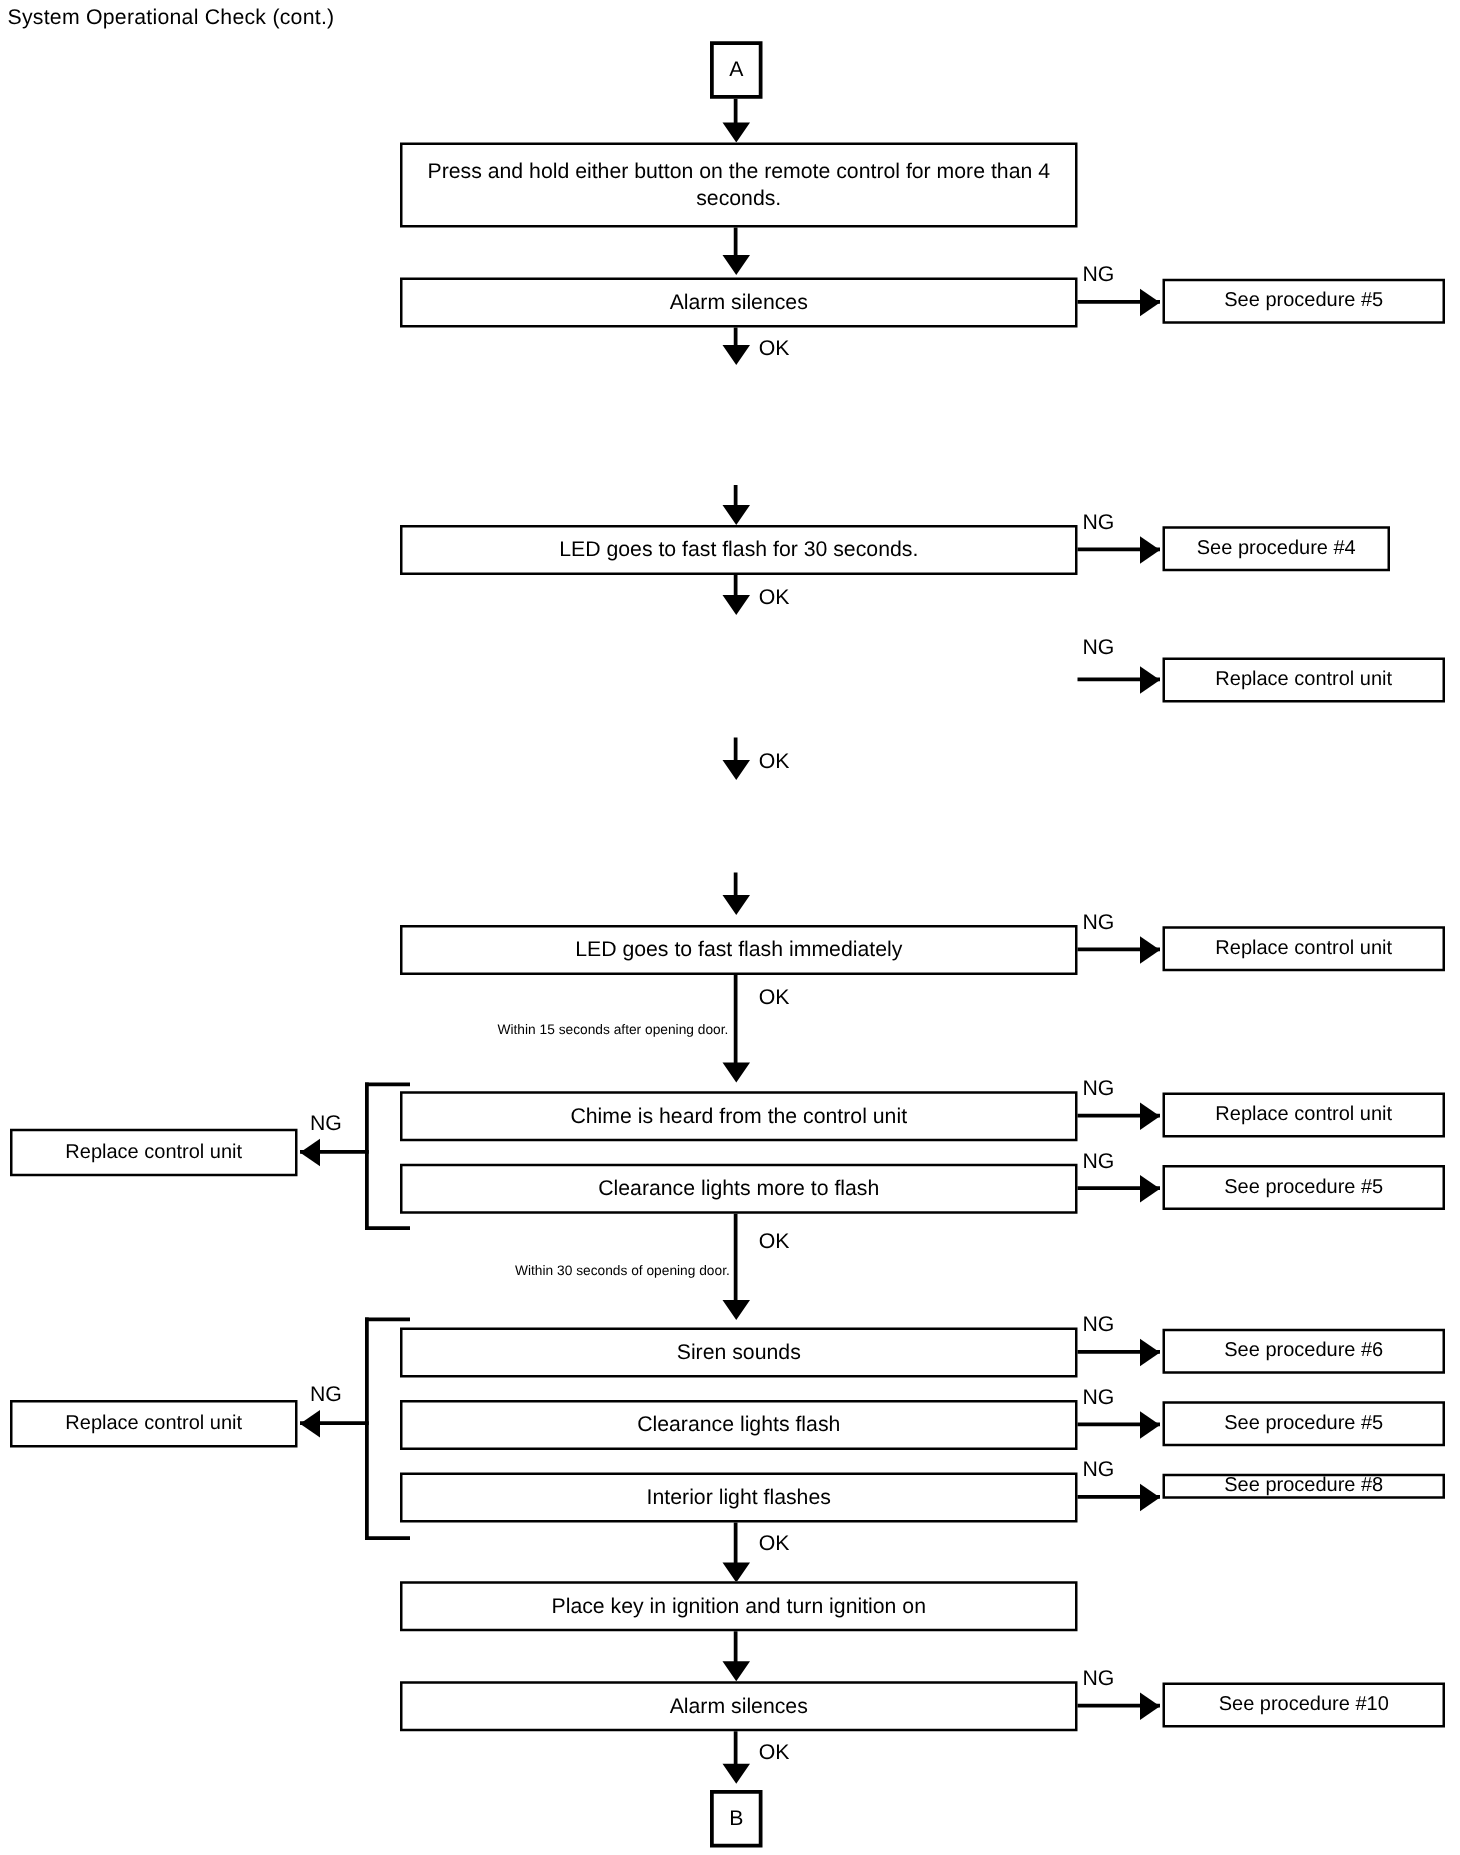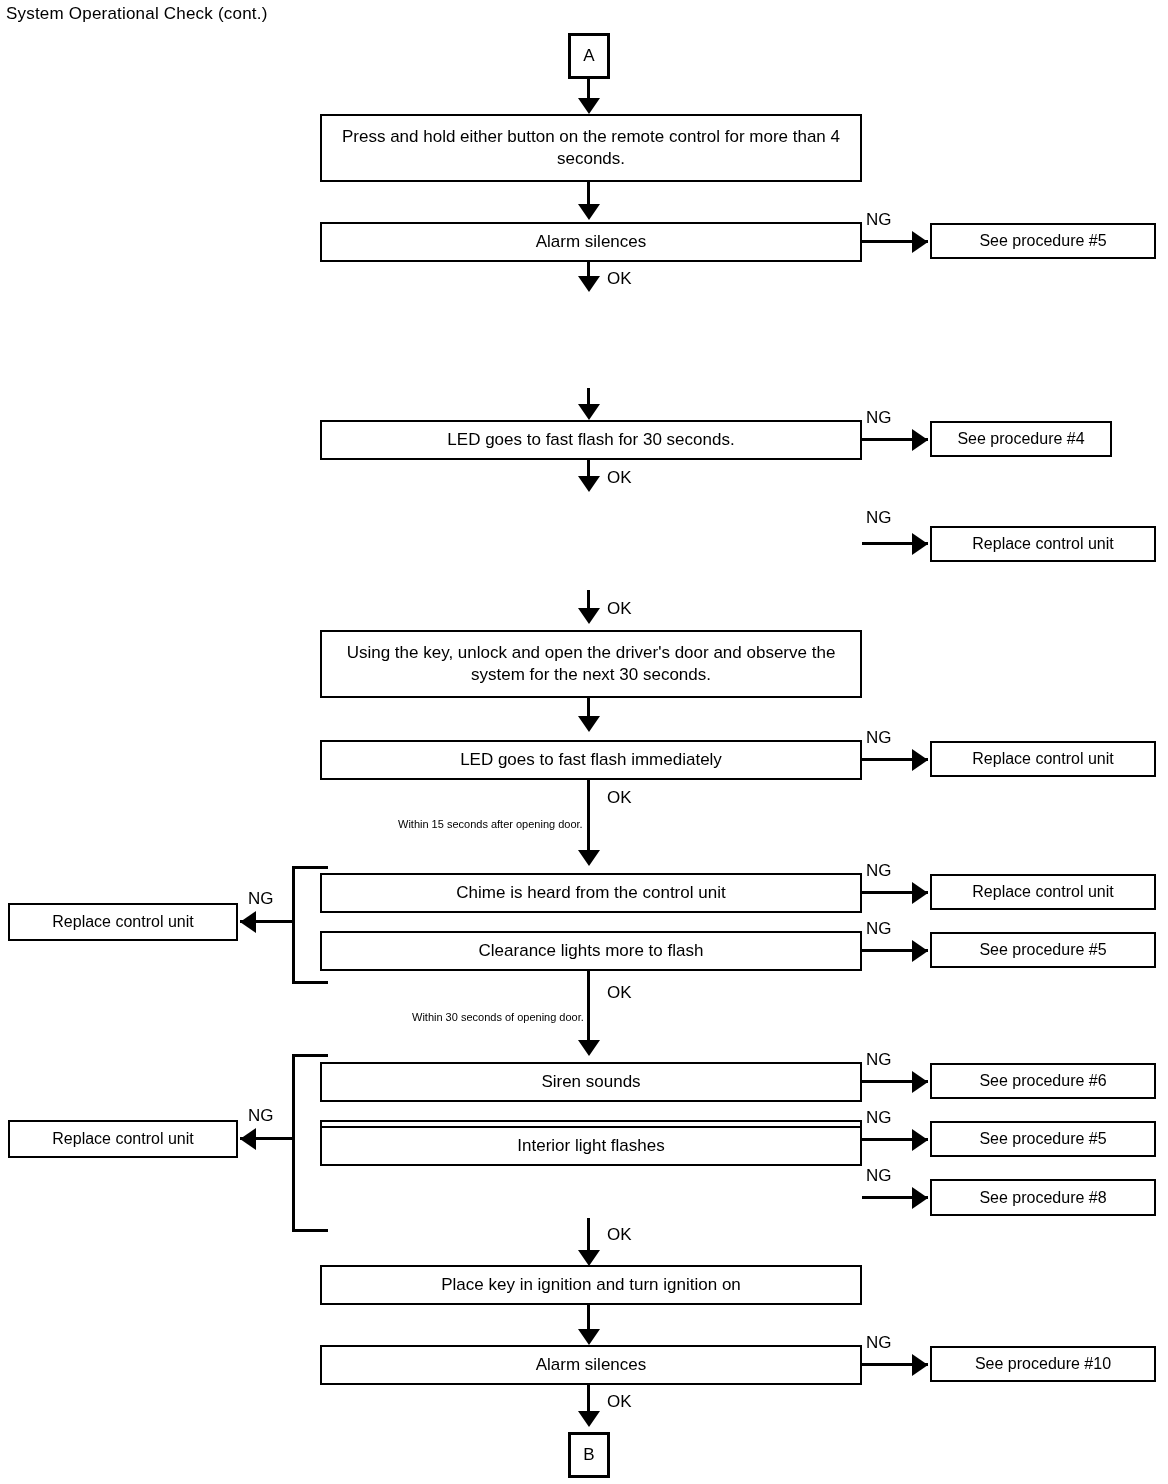--- a/index.html
+++ b/index.html
@@ -86,21 +86,20 @@
   <div class="lbl" style="left:607px;top:468px;">OK</div>
 
   <div class="hline" style="left:862px;top:542px;width:66px;"></div>
   <div class="arrow-right" style="left:912px;top:533px;"></div>
   <div class="lbl" style="left:866px;top:508px;">NG</div>
   <div class="box small" style="left:930px;top:526px;width:226px;height:36px;">Replace control unit</div>
   <div class="vline" style="left:587px;top:590px;height:26px;"></div>
   <div class="arrow-down" style="left:578px;top:608px;"></div>
   <div class="lbl" style="left:607px;top:599px;">OK</div>
 
-  <div class="box" style="left:320px;top:630px;width:542px;height:68px;">Using the key, unlock and open the driver's door and observe the system for the next 30 seconds.</div>
   <div class="vline" style="left:587px;top:698px;height:24px;"></div>
   <div class="arrow-down" style="left:578px;top:716px;"></div>
 
   <div class="box" style="left:320px;top:740px;width:542px;height:40px;">LED goes to fast flash immediately</div>
   <div class="hline" style="left:862px;top:758px;width:66px;"></div>
   <div class="arrow-right" style="left:912px;top:749px;"></div>
   <div class="lbl" style="left:866px;top:728px;">NG</div>
   <div class="box small" style="left:930px;top:741px;width:226px;height:36px;">Replace control unit</div>
 
   <div class="vline" style="left:587px;top:780px;height:76px;"></div>
@@ -146,25 +145,25 @@
   <div class="arrow-right" style="left:912px;top:1071px;"></div>
   <div class="lbl" style="left:866px;top:1050px;">NG</div>
   <div class="box small" style="left:930px;top:1063px;width:226px;height:36px;">See procedure #6</div>
 
   <div class="box" style="left:320px;top:1120px;width:542px;height:40px;">Clearance lights flash</div>
   <div class="hline" style="left:862px;top:1138px;width:66px;"></div>
   <div class="arrow-right" style="left:912px;top:1129px;"></div>
   <div class="lbl" style="left:866px;top:1108px;">NG</div>
   <div class="box small" style="left:930px;top:1121px;width:226px;height:36px;">See procedure #5</div>
 
-  <div class="box" style="left:320px;top:1126px;width:542px;height:40px;">Interior light flashes</div>
+  <div class="box" style="left:320px;top:1178px;width:542px;height:40px;">Interior light flashes</div>
   <div class="hline" style="left:862px;top:1196px;width:66px;"></div>
   <div class="arrow-right" style="left:912px;top:1187px;"></div>
   <div class="lbl" style="left:866px;top:1166px;">NG</div>
-  <div class="box small" style="left:930px;top:1179px;width:226px;height:37px;">See procedure #8</div>
+  <div class="box small" style="left:930px;top:1179px;width:226px;height:20px;">See procedure #8</div>
 
   <div class="vline" style="left:587px;top:1218px;height:40px;"></div>
   <div class="arrow-down" style="left:578px;top:1250px;"></div>
   <div class="lbl" style="left:607px;top:1225px;">OK</div>
 
   <div class="box" style="left:320px;top:1265px;width:542px;height:40px;">Place key in ignition and turn ignition on</div>
   <div class="vline" style="left:587px;top:1305px;height:32px;"></div>
   <div class="arrow-down" style="left:578px;top:1329px;"></div>
 
   <div class="box" style="left:320px;top:1345px;width:542px;height:40px;">Alarm silences</div>

